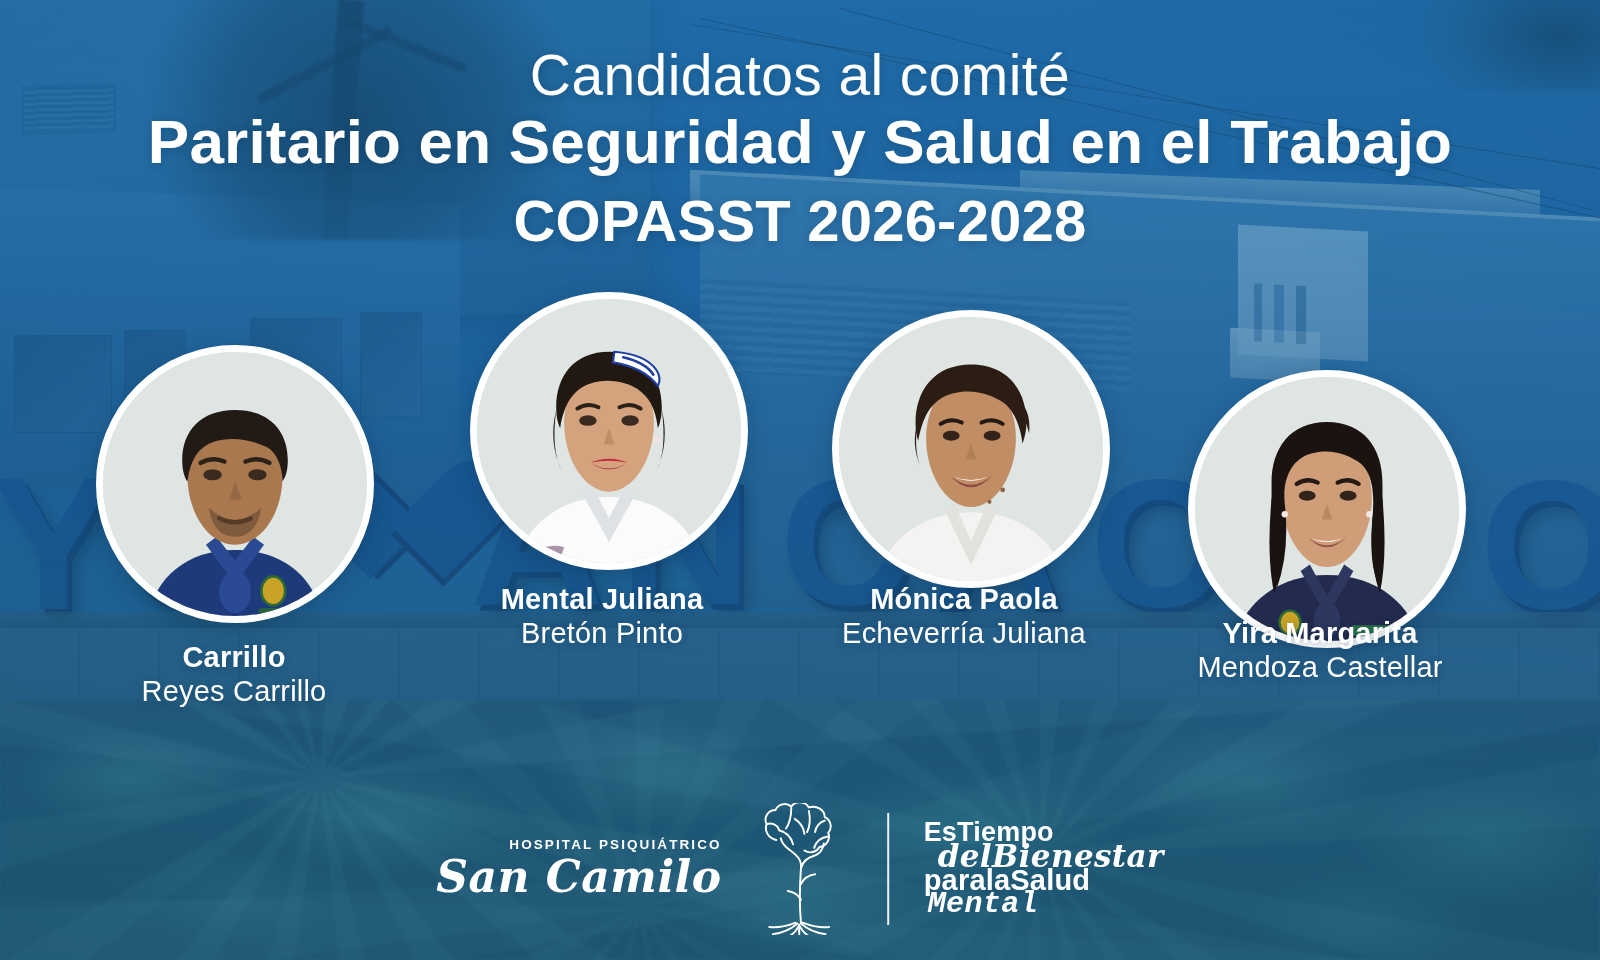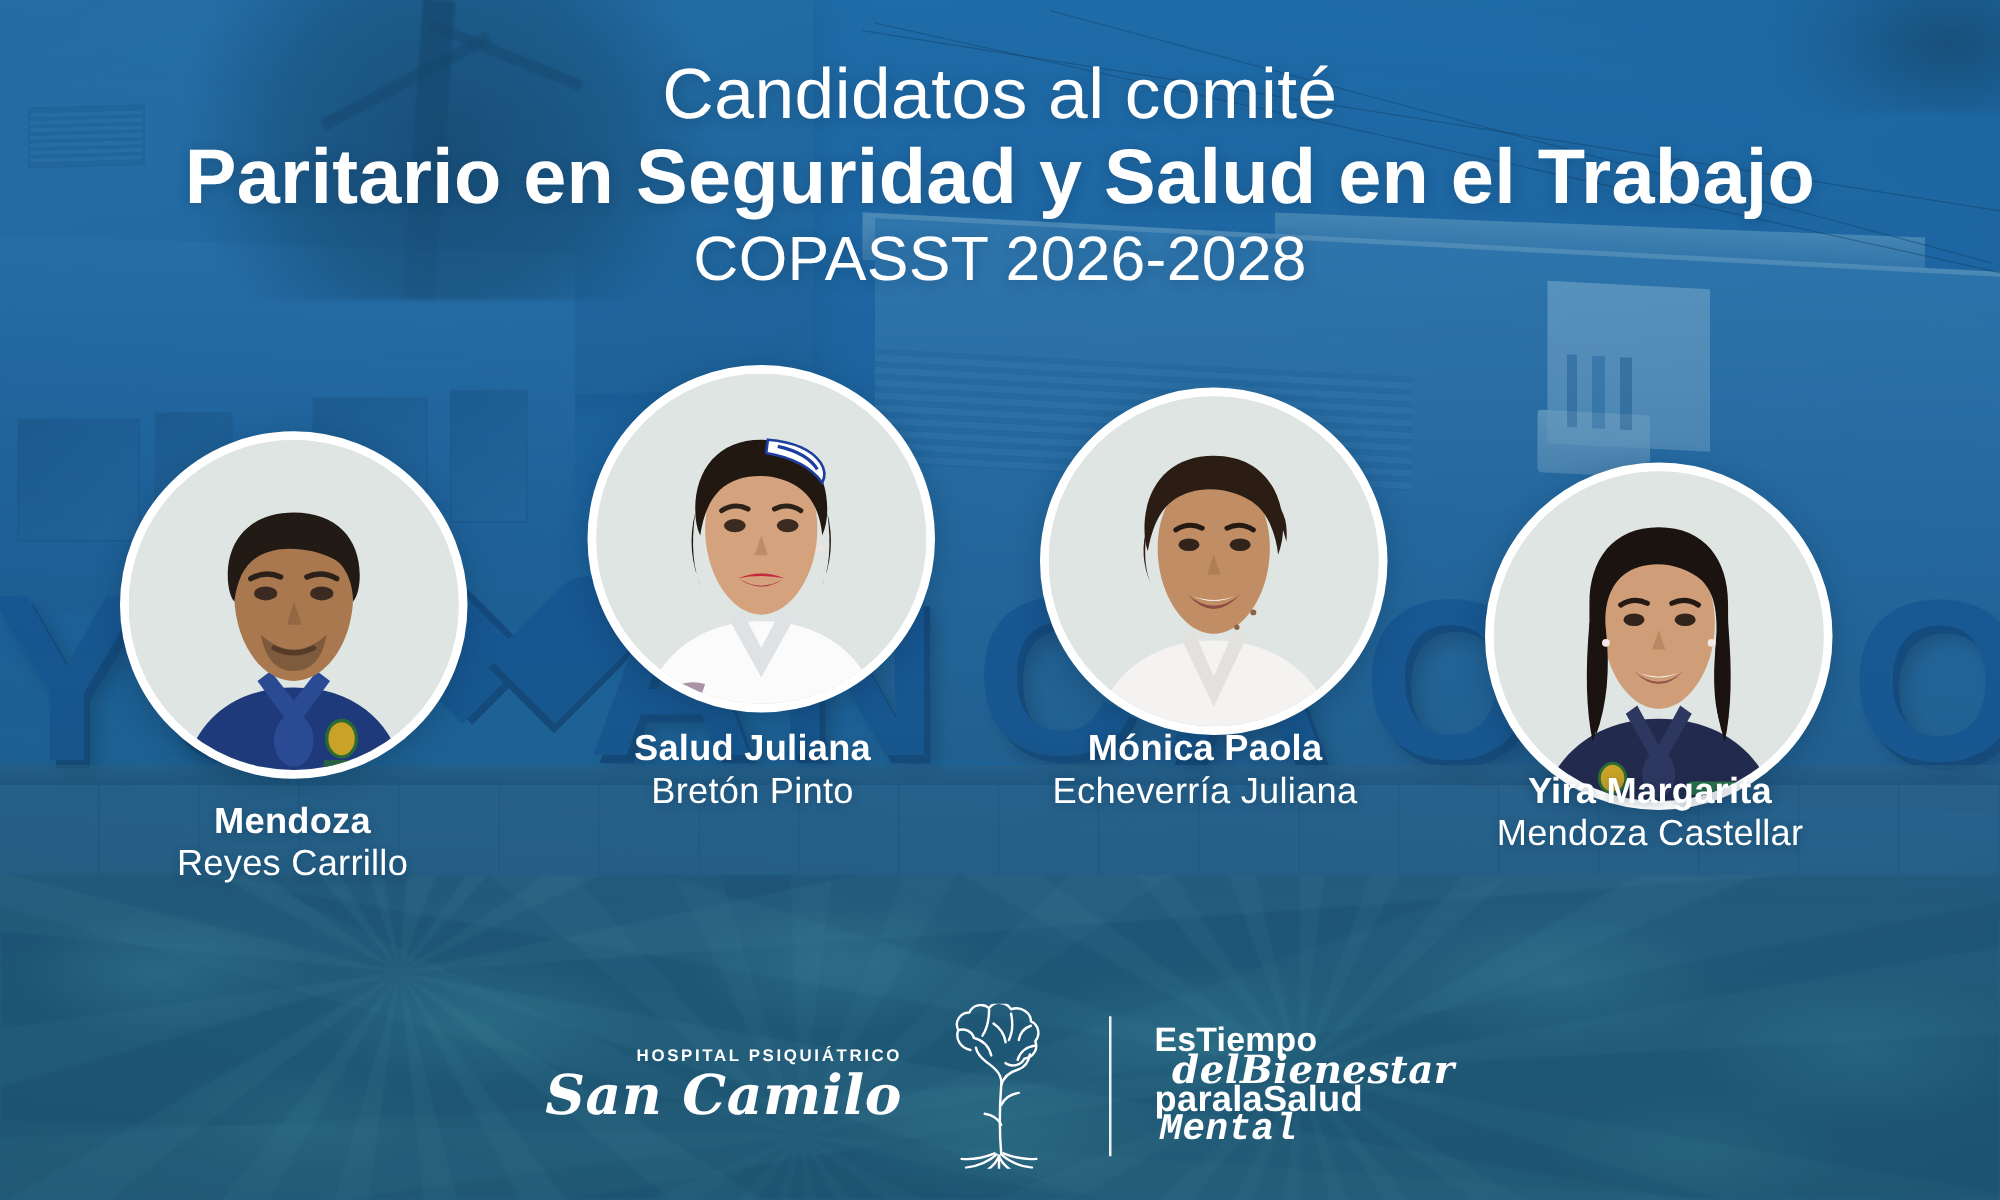--- a/index.html
+++ b/index.html
@@ -190,22 +190,22 @@
     color:#fff;text-shadow:0 2px 10px rgba(12,48,78,.30);
   }
   .title-l1{
     font-size:57px;font-weight:300;letter-spacing:.4px;line-height:1.04;
   }
   .title-l2{
     font-size:62px;font-weight:700;letter-spacing:.2px;line-height:1.12;
     margin-top:2px;
   }
   .title-l3{
-    font-size:50px;font-weight:400;letter-spacing:.2px;line-height:1.12;
-    margin-top:2px;
+    font-size:58px;font-weight:700;letter-spacing:.2px;line-height:1.12;
+    margin-top:12px;
   }
 
   .candidates{position:absolute;left:0;top:0;width:1600px;height:960px;}
   .card{position:absolute;}
   .avatar{
     position:absolute;border-radius:50%;
     background:#dfe5e3;
     border:7px solid #ffffff;
     box-shadow:0 6px 22px rgba(10,44,74,.30);
     overflow:hidden;
@@ -326,21 +326,21 @@
             <ellipse cx="83" cy="93" rx="7" ry="4.2" fill="#3a2a20"></ellipse>
             <ellipse cx="117" cy="93" rx="7" ry="4.2" fill="#3a2a20"></ellipse>
             <path d="M74 84 q9 -5 18 -1" stroke="#2b2119" stroke-width="3.4" fill="none" stroke-linecap="round"></path>
             <path d="M108 83 q9 -4 18 1" stroke="#2b2119" stroke-width="3.4" fill="none" stroke-linecap="round"></path>
             <path d="M100 98 l-4 14 h9 z" fill="#8e6340" opacity="0.75"></path>
             <path d="M88 126 q12 6 24 0" stroke="#6d4730" stroke-width="3.2" fill="none" stroke-linecap="round"></path>
             <path d="M80 118 q20 18 40 0 q-4 22 -20 22 q-16 0 -20 -22 Z" fill="#2f241c" opacity="0.35"></path>
           </svg>
         </div>
         <div class="nameplate" style="left:24px;top:640px;">
-          <div class="name-first">Mendoza</div>
+          <div class="name-first">Carrillo</div>
           <div class="name-last">Reyes Carrillo</div>
         </div>
       </div>
 
       <div class="card">
         <div class="avatar" style="left:470px;top:292px;width:264px;height:264px;">
           <svg viewBox="0 0 200 200">
             <rect width="200" height="200" fill="#dfe5e3"></rect>
             <path d="M100 150 C60 150 36 174 30 200 L170 200 C164 174 140 150 100 150 Z" fill="#fbfbfb"></path>
             <path d="M80 148 L100 184 L120 148 L112 143 L100 166 L88 143 Z" fill="#dfe2e4"></path>
@@ -355,21 +355,21 @@
             <ellipse cx="116" cy="92" rx="6.6" ry="4" fill="#3a2a20"></ellipse>
             <path d="M76 83 q8 -5 16 -1" stroke="#2b2119" stroke-width="3" fill="none" stroke-linecap="round"></path>
             <path d="M108 82 q8 -4 16 1" stroke="#2b2119" stroke-width="3" fill="none" stroke-linecap="round"></path>
             <path d="M100 98 l-4 12 h8 z" fill="#b4835f" opacity="0.7"></path>
             <path d="M86 124 q14 10 28 0 q-14 9 -28 0 Z" fill="#a81f3c"></path>
             <path d="M86 124 q14 -6 28 0 q-14 -3 -28 0 Z" fill="#c2293f"></path>
             <circle cx="136" cy="106" r="2.6" fill="#f0e2e2"></circle>
           </svg>
         </div>
         <div class="nameplate" style="left:392px;top:582px;">
-          <div class="name-first">Salud Juliana</div>
+          <div class="name-first">Mental Juliana</div>
           <div class="name-last">Bretón Pinto</div>
         </div>
       </div>
 
       <div class="card">
         <div class="avatar" style="left:832px;top:310px;width:264px;height:264px;">
           <svg viewBox="0 0 200 200">
             <rect width="200" height="200" fill="#dfe5e3"></rect>
             <path d="M100 148 C58 148 34 174 28 200 L172 200 C166 174 142 148 100 148 Z" fill="#f4f3f1"></path>
             <path d="M80 146 L100 188 L120 146 L112 142 L100 170 L88 142 Z" fill="#e2e1de"></path>

